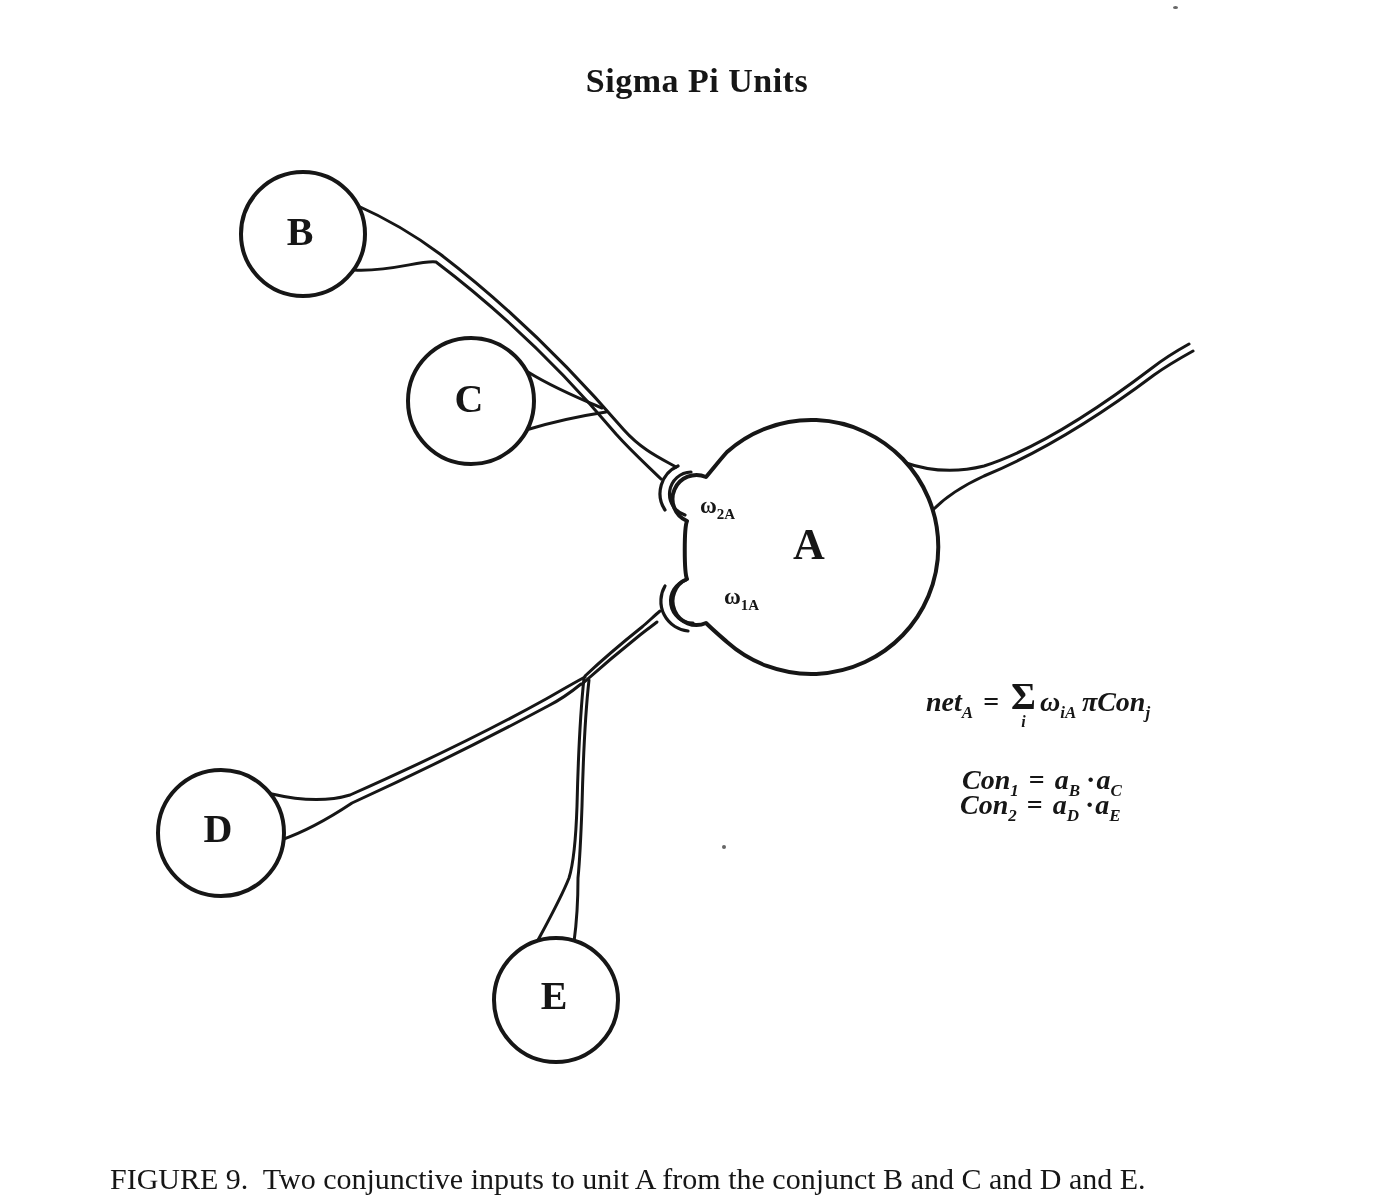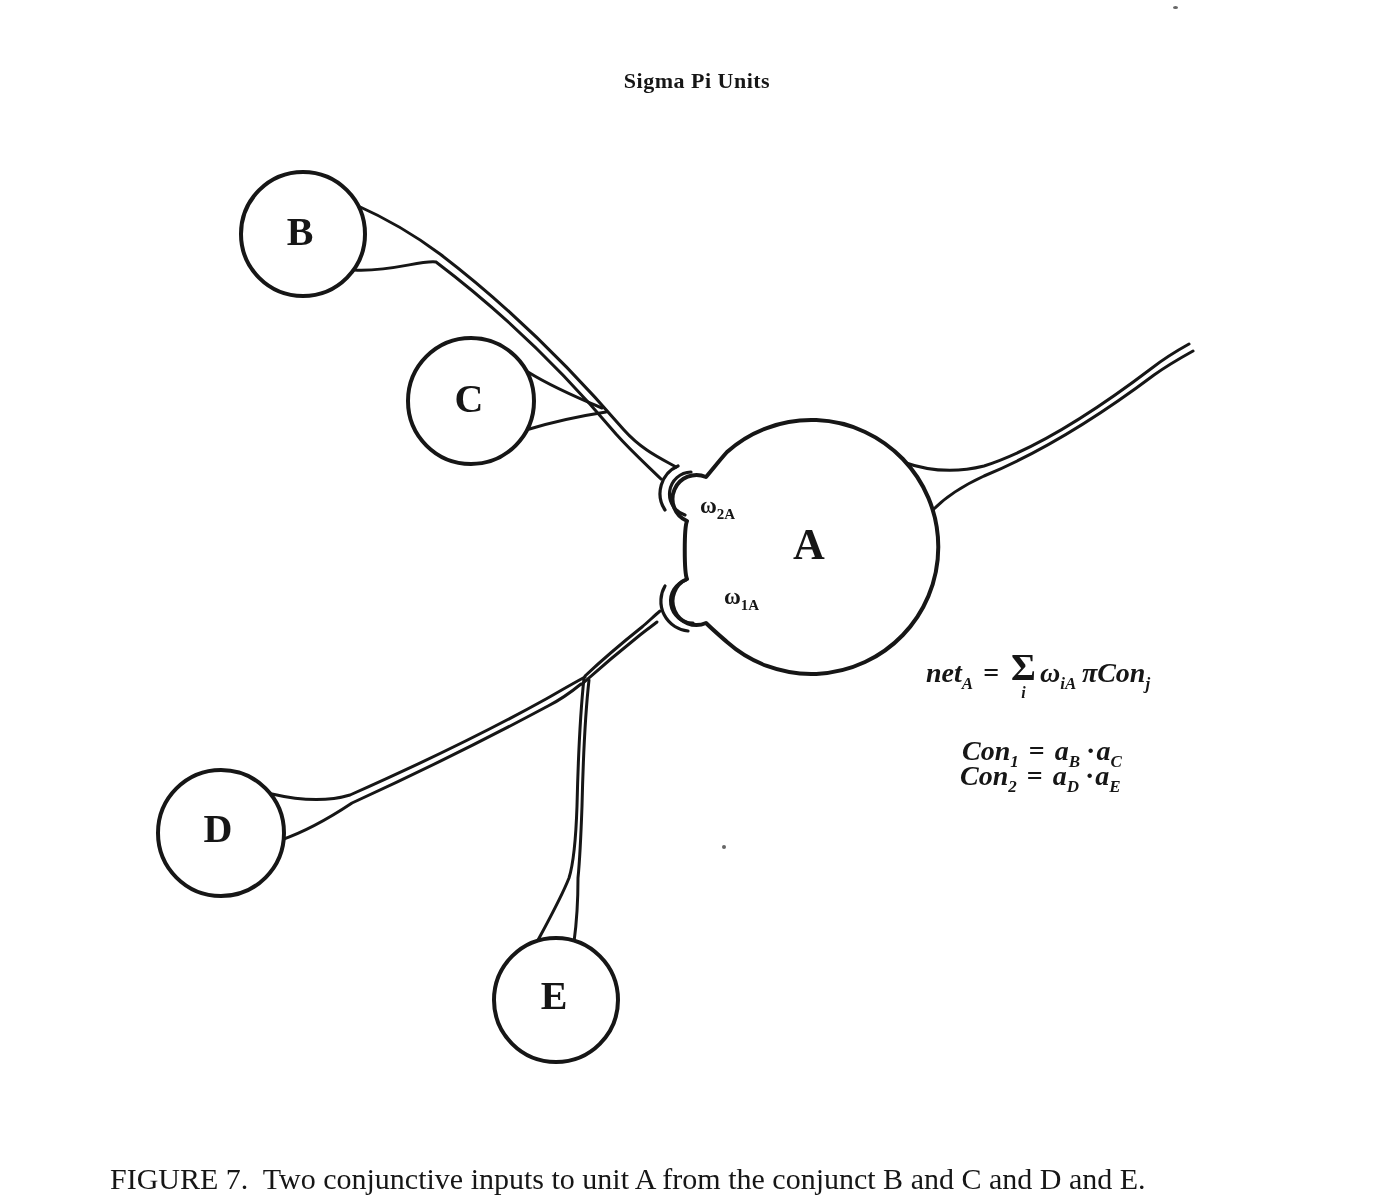--- a/index.html
+++ b/index.html
@@ -10,33 +10,33 @@
   }
   svg.diagram { position:absolute; left:0; top:0; }
   .fiber { fill:none; stroke:#161616; stroke-width:3; stroke-linecap:round; }
   .cup   { fill:none; stroke:#161616; stroke-width:3.2; stroke-linecap:round; }
   .node  { fill:#ffffff; stroke:#161616; stroke-width:4; }
   .soma  { fill:#ffffff; stroke:#161616; stroke-width:4; stroke-linejoin:round; }
 
   .abs { position:absolute; }
   .figure-title {
     left:697px; top:81px; transform:translate(-50%,-50%);
-    font-size:22px; font-weight:700; letter-spacing:0.5px; white-space:nowrap;
+    font-size:34px; font-weight:700; letter-spacing:0.5px; white-space:nowrap;
   }
   .node-label {
     transform:translate(-50%,-50%);
     font-size:40px; font-weight:700; line-height:1; white-space:nowrap;
   }
   .node-label.big { font-size:44px; }
   .w-label {
     font-size:23px; font-weight:700; line-height:1; white-space:nowrap;
   }
   .w-label sub { font-size:15px; vertical-align:-6px; font-weight:700; }
 
-  .eq { white-space:nowrap; font-size:28px; font-weight:700; font-style:italic; line-height:1; }
+  .eq { white-space:nowrap; font-size:28px; font-weight:700; font-style:italic; line-height:1;margin-top:29px; }
   .eq sub { font-size:17px; vertical-align:-7px; font-style:italic; }
   .eq .rel { font-style:normal; margin:0 10px; }
   .eq .dot { font-style:normal; margin:0 1px 0 6px; }
   .eq-net { display:flex; align-items:center; }
   .sum-stack { display:inline-flex; flex-direction:column; align-items:center; margin:0 4px 0 2px; }
   .sum-stack .sigma { font-size:38px; font-style:normal; font-weight:700; line-height:0.9; }
   .sum-stack .sum-idx { font-size:16px; font-style:italic; line-height:1; margin-top:1px; }
 
   .caption {
     left:110px; top:1084px; width:1220px;
@@ -111,20 +111,20 @@
       <span class="sum-idx">i</span>
     </span>
     <span><span>ω</span><sub>iA</sub> <span>π</span><span>Con</span><sub>j</sub></span>
   </div>
 
   <div class="abs eq" style="left:962px; top:737px;"><span>Con</span><sub>1</sub><span class="rel">=</span><span>a</span><sub>B</sub><span class="dot">·</span><span>a</span><sub>C</sub></div>
 
   <div class="abs eq" style="left:960px; top:762px;"><span>Con</span><sub>2</sub><span class="rel">=</span><span>a</span><sub>D</sub><span class="dot">·</span><span>a</span><sub>E</sub></div>
 
   <div class="abs caption">
-    <div>FIGURE 7.  Two conjunctive inputs to unit A from the conjunct B and C and D and E.</div>
+    <div>FIGURE 9.  Two conjunctive inputs to unit A from the conjunct B and C and D and E.</div>
     
   </div>
 
   <div class="abs dot-artifact" style="left:722px; top:845px; width:4px; height:4px;"></div>
   <div class="abs dot-artifact" style="left:1173px; top:6px; width:5px; height:3px;"></div>
 
 </div>
 
 </body></html>

